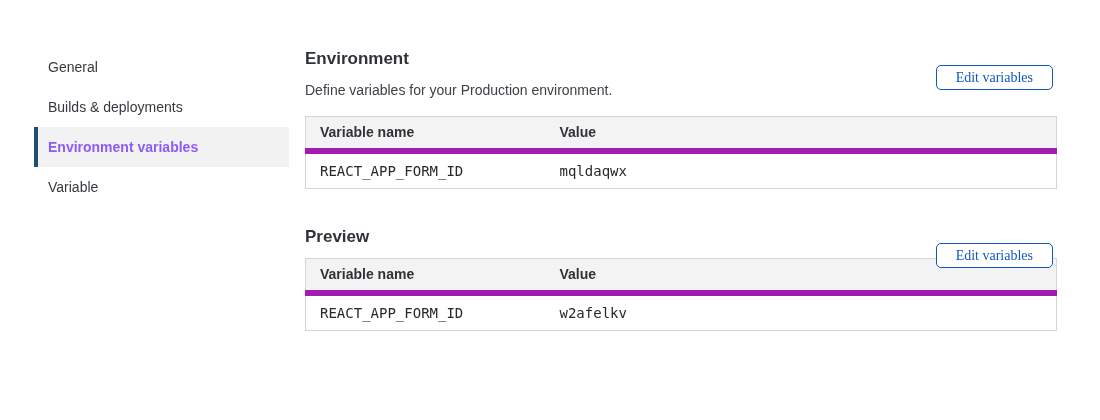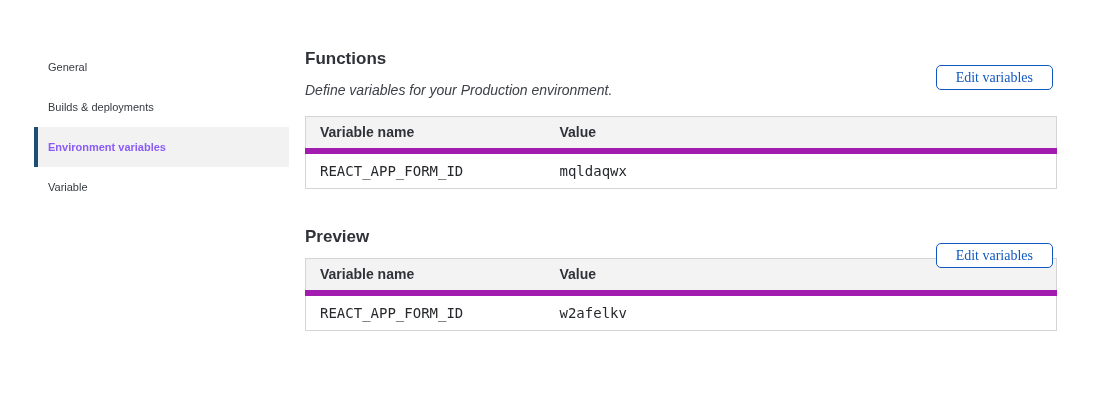--- a/index.html
+++ b/index.html
@@ -12,21 +12,21 @@
   }
   .layout { display: flex; padding-top: 47px; }
 
   
   .sidebar { width: 255px; margin-left: 34px; flex-shrink: 0; }
   .side-item {
     height: 40px;
     display: flex; align-items: center;
     padding-left: 10px;
     border-left: 4px solid transparent;
-    font-size: 11px;
+    font-size: 14px;
     color: #36393f;
     cursor: pointer;
     white-space: nowrap;
   }
   .side-item.selected {
     background: #f2f2f2;
     border-left-color: #1d4f76;
     font-weight: 700;
     color: #8b5cf6;
   }
@@ -40,21 +40,20 @@
     font-weight: 700;
     color: #2f3338;
     line-height: 24px;
     margin-bottom: 9px;
   }
   .section-desc {
     font-size: 14px;
     color: #3c4147;
     line-height: 20px;
     margin-bottom: 16px;
-    font-style: italic;
   }
   .edit-btn {
     position: absolute;
     top: 18px; right: 4px;
     height: 25px;
     padding: 0 19px;
     background: #ffffff;
     border: 1px solid #1158c1;
     border-radius: 5px;
     color: #1158c1;
@@ -110,21 +109,21 @@
       <span>Environment variables</span>
     </div>
     <div class="side-item">
       <span>Variable</span>
     </div>
   </nav>
 
   <main class="main">
 
     <section class="section">
-      <h2 class="section-title">Functions</h2>
+      <h2 class="section-title">Environment</h2>
       <p class="section-desc">Define variables for your Production environment.</p>
       <button class="edit-btn">Edit variables</button>
       <table class="var-table">
         <thead>
           <tr>
             <th class="col-name">Variable name</th>
             <th>Value</th>
           </tr>
         </thead>
         <tbody>

